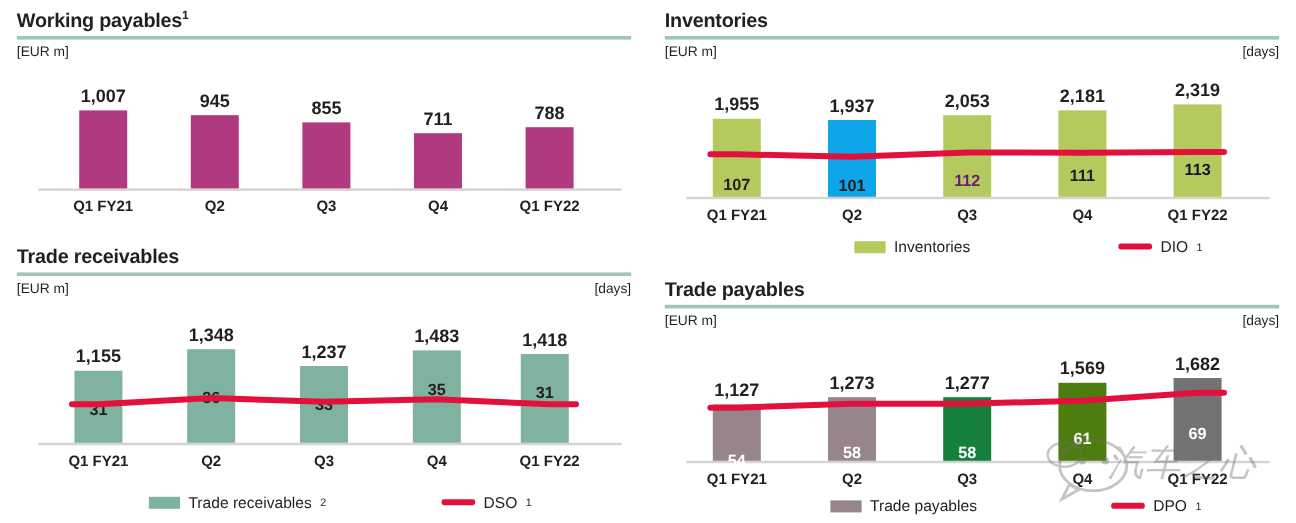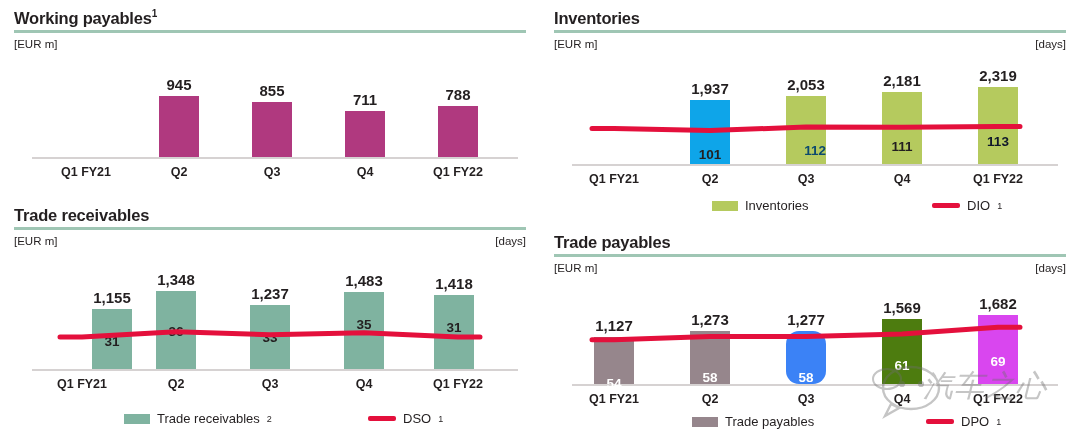--- a/index.html
+++ b/index.html
@@ -175,20 +175,23 @@
 
   <div class="panel" id="panel-working-capital">
     <div class="panel-title"><span>Working payables</span><sup>1</sup></div>
     <div class="title-rule" style="background: rgb(159, 198, 180);"></div>
     <div class="axis-units">
       <span class="unit-left">[EUR m]</span>
       <span class="unit-right"></span>
     </div>
     <div class="plot plot-wc" id="plot-wc">
       <div class="baseline" style="background: rgb(214, 210, 210);"></div>
+    <div class="bar" style="left: 52px; height: 64.6158px; background: rgb(176, 57, 127);">
+          <div class="bar-value-top">1,007</div>
+        </div>
         <div class="cat-label" style="left: 72px;">Q1 FY21</div>
         <div class="bar" style="left: 145px; height: 60.6375px; background: rgb(176, 57, 127);">
           <div class="bar-value-top">945</div>
         </div>
         <div class="cat-label" style="left: 165px;">Q2</div>
         <div class="bar" style="left: 238px; height: 54.8625px; background: rgb(176, 57, 127);">
           <div class="bar-value-top">855</div>
         </div>
         <div class="cat-label" style="left: 258px;">Q3</div>
         <div class="bar" style="left: 331px; height: 45.6225px; background: rgb(176, 57, 127);">
@@ -204,29 +207,33 @@
 
   <div class="panel" id="panel-inventories">
     <div class="panel-title"><span>Inventories</span><sup></sup></div>
     <div class="title-rule" style="background: rgb(159, 198, 180);"></div>
     <div class="axis-units">
       <span class="unit-left">[EUR m]</span>
       <span class="unit-right">[days]</span>
     </div>
     <div class="plot plot-inv" id="plot-inv">
       <div class="baseline" style="background: rgb(214, 210, 210);"></div>
+    <div class="bar" style="left: 40px; height: 64.6654px; background: rgb(181, 202, 94);">
+          <div class="bar-value-top">1,955</div>
+          <div class="bar-value-in" style="color: rgb(35, 31, 32); bottom: 2.66538px;">107</div>
+        </div>
         <div class="cat-label" style="left: 60px;">Q1 FY21</div>
         <div class="bar" style="left: 136px; height: 64.07px; background: #0ea5e9;">
           <div class="bar-value-top">1,937</div>
           <div class="bar-value-in" style="color: rgb(35, 31, 32); bottom: 2.07px;">101</div>
         </div>
         <div class="cat-label" style="left: 156px;">Q2</div>
         <div class="bar" style="left: 232px; height: 67.9069px; background: rgb(181, 202, 94);">
           <div class="bar-value-top">2,053</div>
-          <div class="bar-value-in" style="color: #0c4a6e; bottom: 5.90692px; text-align: right;">112</div>
+          <div class="bar-value-in" style="color: #701a75; bottom: 5.90692px;">112</div>
         </div>
         <div class="cat-label" style="left: 252px;">Q3</div>
         <div class="bar" style="left: 328px; height: 72.1408px; background: rgb(181, 202, 94);">
           <div class="bar-value-top">2,181</div>
           <div class="bar-value-in" style="color: rgb(35, 31, 32); bottom: 10.1408px;">111</div>
         </div>
         <div class="cat-label" style="left: 348px;">Q4</div>
         <div class="bar" style="left: 424px; height: 76.7054px; background: rgb(181, 202, 94);">
           <div class="bar-value-top">2,319</div>
           <div class="bar-value-in" style="color: #0f172a; bottom: 14.7054px;">113</div>
@@ -251,21 +258,21 @@
 
   <div class="panel" id="panel-receivables">
     <div class="panel-title"><span>Trade receivables</span><sup></sup></div>
     <div class="title-rule" style="background: rgb(159, 198, 180);"></div>
     <div class="axis-units">
       <span class="unit-left">[EUR m]</span>
       <span class="unit-right">[days]</span>
     </div>
     <div class="plot plot-rec" id="plot-rec">
       <div class="baseline" style="background: rgb(214, 210, 210);"></div>
-    <div class="bar" style="left: 48px; height: 59.7882px; background: rgb(127, 179, 160); margin-left: 30px;">
+    <div class="bar" style="left: 48px; height: 59.7882px; background: rgb(127, 179, 160);">
           <div class="bar-value-top">1,155</div>
           <div class="bar-value-in" style="color: rgb(35, 31, 32); bottom: 19.7882px;">31</div>
         </div>
         <div class="cat-label" style="left: 68px;">Q1 FY21</div>
         <div class="bar" style="left: 142px; height: 78px; background: rgb(127, 179, 160);">
           <div class="bar-value-top">1,348</div>
           <div class="bar-value-in" style="color: rgb(35, 31, 32); bottom: 29.7788px;">36</div>
         </div>
         <div class="cat-label" style="left: 162px;">Q2</div>
         <div class="bar" style="left: 236px; height: 64.0329px; background: rgb(127, 179, 160);">
@@ -313,31 +320,31 @@
     <div class="bar" style="left: 40px; height: 46.2663px; background: rgb(150, 134, 140);">
           <div class="bar-value-top">1,127</div>
           <div class="bar-value-in" style="color: rgb(255, 255, 255); bottom: -7.73368px; text-align: center;">54</div>
         </div>
         <div class="cat-label" style="left: 60px;">Q1 FY21</div>
         <div class="bar" style="left: 136px; height: 52.26px; background: rgb(150, 134, 140);">
           <div class="bar-value-top">1,273</div>
           <div class="bar-value-in" style="color: rgb(255, 255, 255); bottom: -1.74px;">58</div>
         </div>
         <div class="cat-label" style="left: 156px;">Q2</div>
-        <div class="bar" style="left: 232px; height: 52.4242px; background: #3b82f6; border-radius: 13px;">
+        <div class="bar" style="left: 232px; height: 52.4242px; background: #15803d;">
           <div class="bar-value-top">1,277</div>
           <div class="bar-value-in" style="color: rgb(255, 255, 255); bottom: -1.57579px;">58</div>
         </div>
         <div class="cat-label" style="left: 252px;">Q3</div>
         <div class="bar" style="left: 328px; height: 64.4116px; background: #4d7c0f;">
           <div class="bar-value-top">1,569</div>
           <div class="bar-value-in" style="color: rgb(255, 255, 255); bottom: 10.4116px;">61</div>
         </div>
         <div class="cat-label" style="left: 348px;">Q4</div>
-        <div class="bar" style="left: 424px; height: 69.0505px; background: #d946ef;">
+        <div class="bar" style="left: 424px; height: 69.0505px; background: #737373;">
           <div class="bar-value-top">1,682</div>
           <div class="bar-value-in" style="color: rgb(255, 255, 255); bottom: 15.0505px;">69</div>
         </div>
         <div class="cat-label" style="left: 444px;">Q1 FY22</div>
         <svg class="line-layer" viewBox="0 0 512 128" preserveAspectRatio="none">
           <polyline points="38.0,61.7 60.0,61.7 156.0,58.4 252.0,58.4 348.0,55.9 444.0,49.3 466.0,49.3" fill="none" stroke="#e4103c" stroke-width="5" stroke-linecap="round" stroke-linejoin="round"></polyline>
         </svg>
       </div>
     <div class="legend" id="legend-pay">
       <div class="legend-entry" style="left:138px;">

